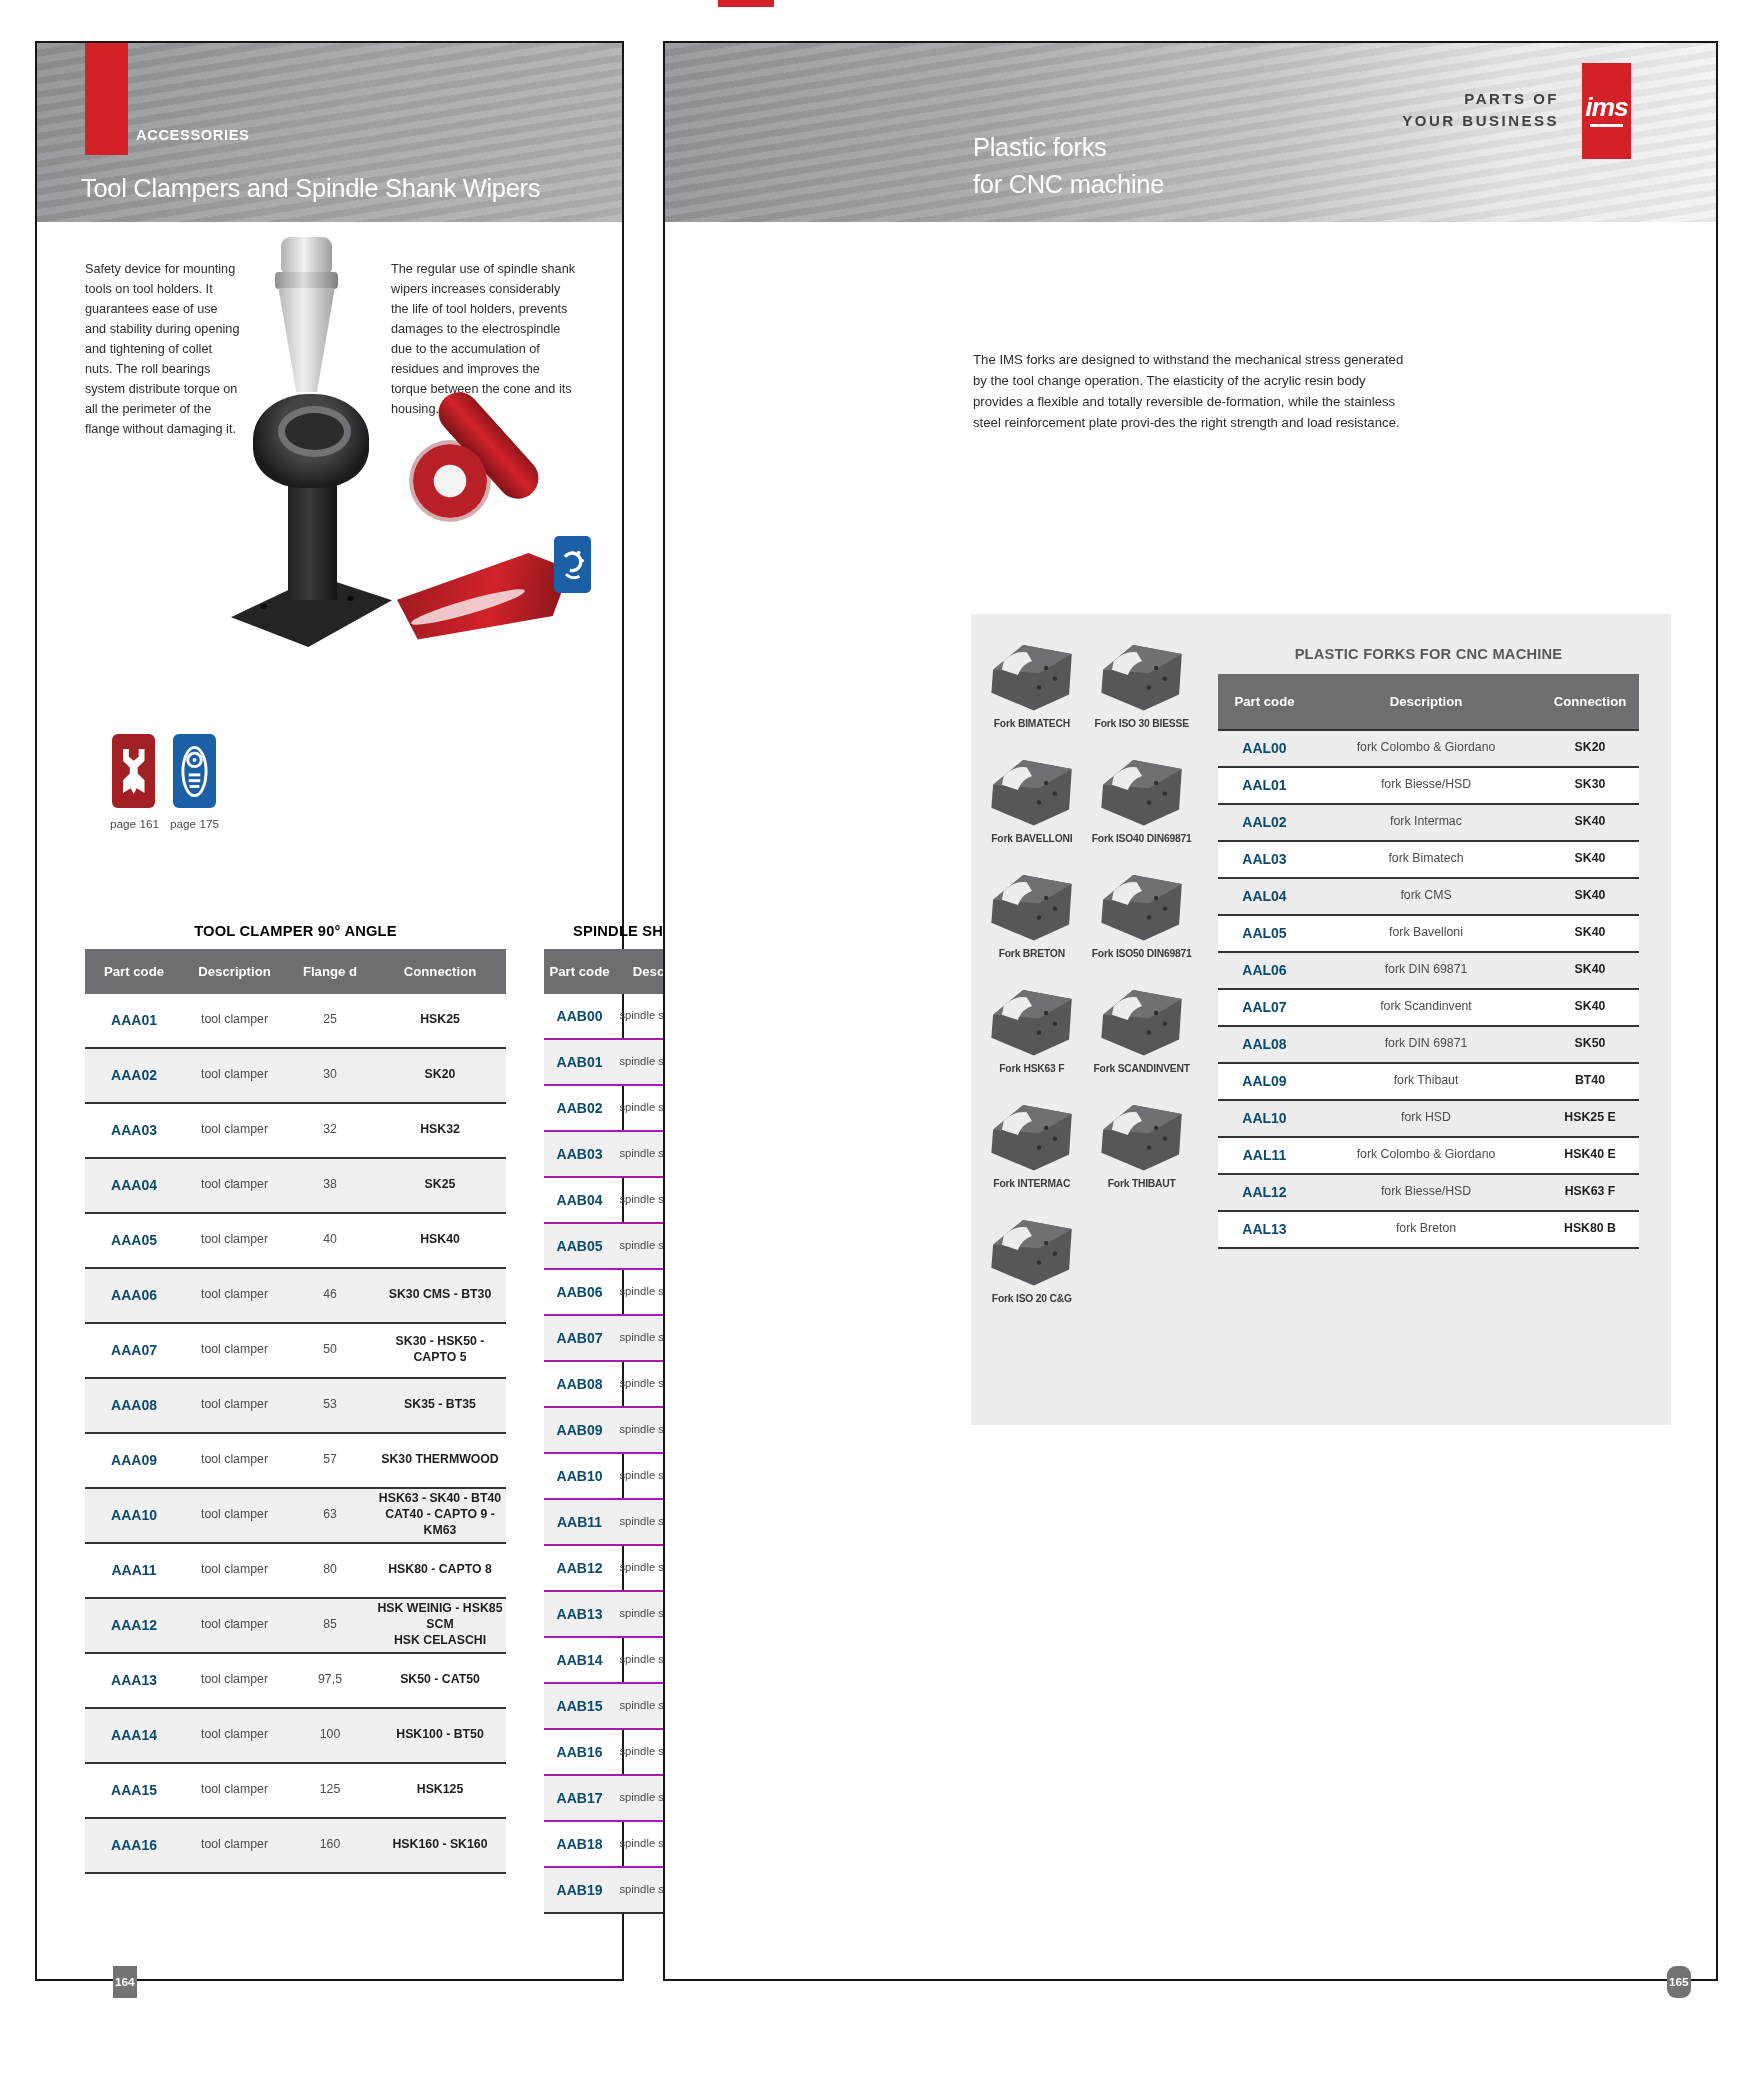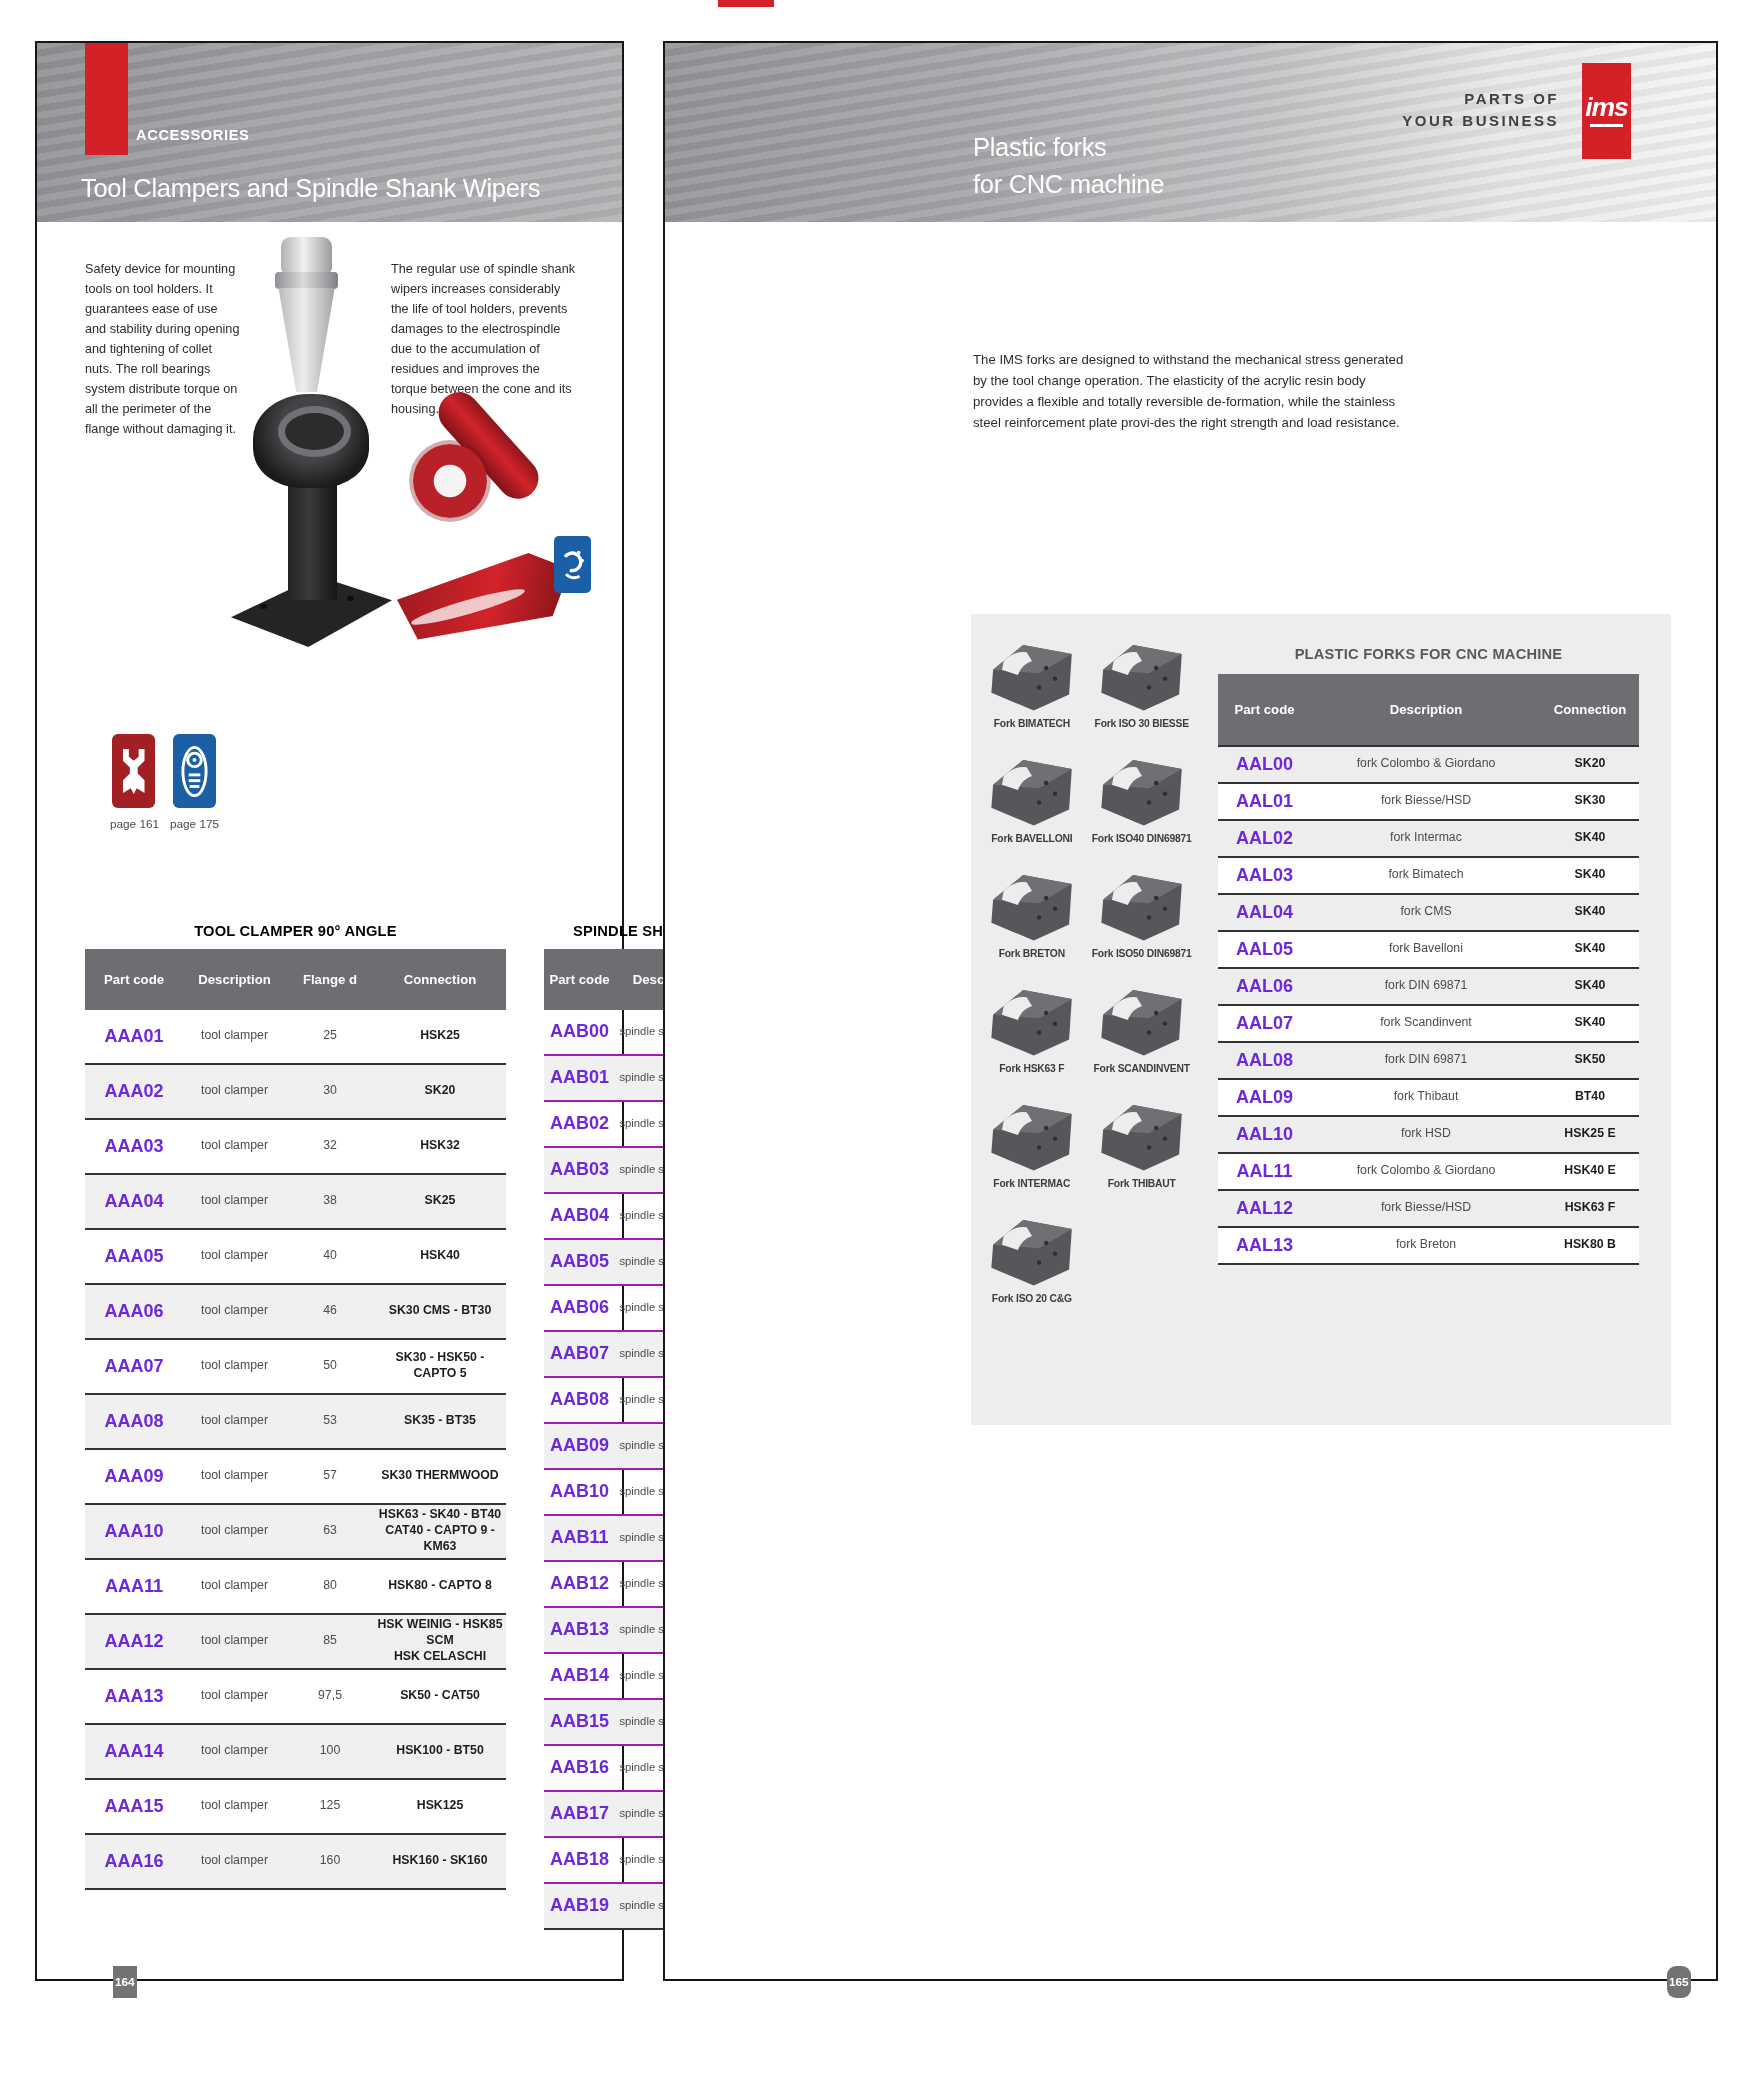--- a/index.html
+++ b/index.html
@@ -78,23 +78,23 @@
   .page-ref-label{position:absolute;top:774px;width:59px;text-align:center;font-size:11.8px;color:#4a4b4d;}
   #ref-red-label{left:68px;}
   #ref-blue-label{left:128px;}
   .mini-icon{position:absolute;left:517px;top:493px;width:37px;height:57px;border-radius:4.9px;background:#1b5fa6;
     display:flex;align-items:center;justify-content:center;}
 
   
   .cat-table{position:absolute;}
   .cat-title{color:#000000;font-weight:bold;font-size:14.7px;text-align:center;margin-bottom:9.8px;letter-spacing:0.2px;}
   .cat-table table{border-collapse:collapse;width:100%;table-layout:fixed;}
-  .cat-table thead th{background:#6d6e71;color:#fff;font-weight:bold;font-size:13.2px;height:37px;text-align:center;padding:12px 2px;}
+  .cat-table thead th{background:#6d6e71;color:#fff;font-weight:bold;font-size:13.2px;height:37px;text-align:center;padding:4px 2px;}
   .cat-table tbody td{text-align:center;vertical-align:middle;padding:0 2px;line-height:1.3;}
-  .cat-table tbody td:first-child{font-weight:bold;color:#6d28d9;font-size:18px;}
+  .cat-table tbody td:first-child{font-weight:bold;color:#0c4a6e;font-size:14px;}
   .cat-table tbody td{color:#4b4c4e;font-size:12.3px;}
   .cat-table tbody td:last-child{font-weight:bold;color:#1d1d1f;font-size:12.3px;}
 
   #clamper-table{left:48px;top:880px;width:421px;}
   #clamper-table tbody td{height:53px;}
   #clamper-table tbody tr + tr td{border-top:2px solid #333335;}
   #clamper-table tbody tr:last-child td{border-bottom:2px solid #333335;}
   #clamper-table tbody tr:nth-child(even){background:#f0f0f1;}
 
   #wiper-table{left:507px;top:880px;width:244px;}

